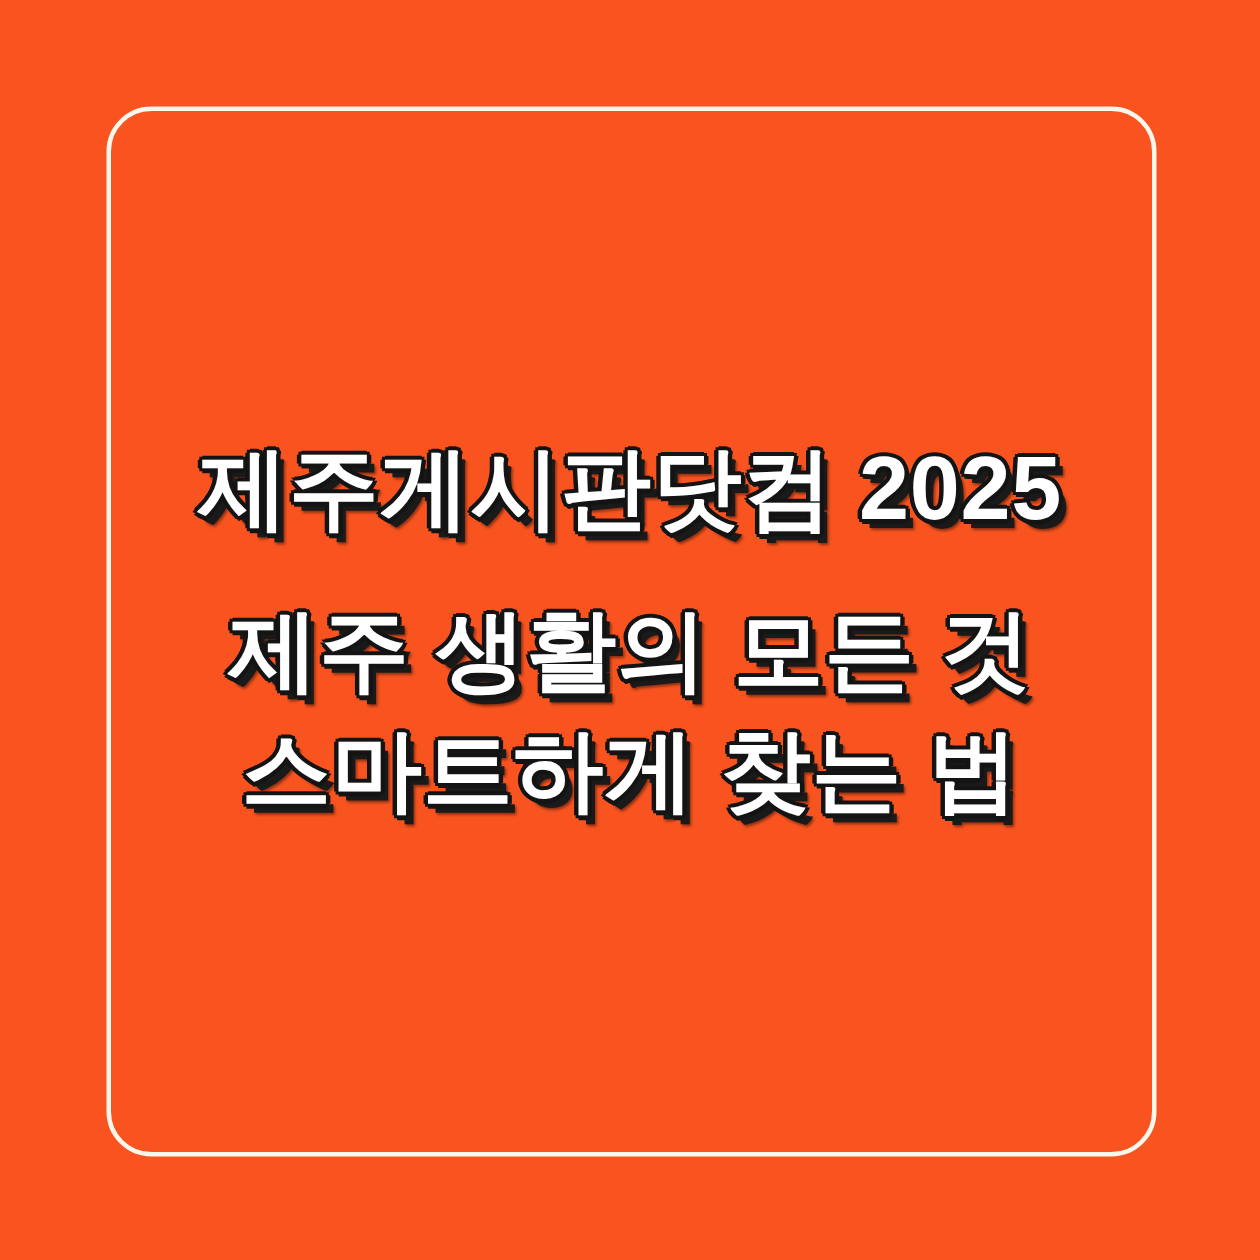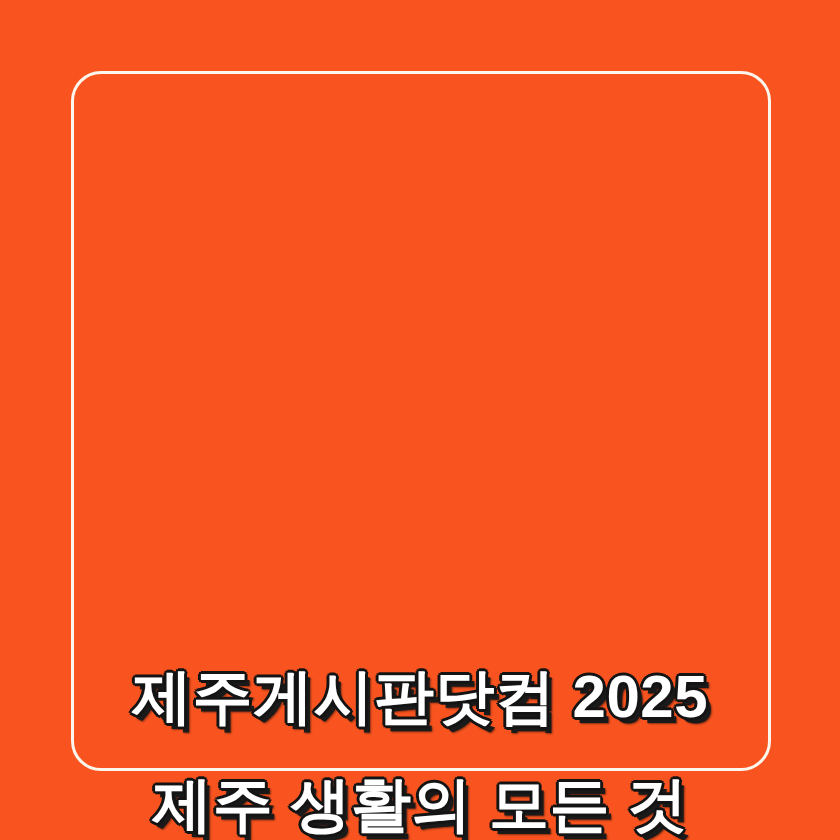--- a/index.html
+++ b/index.html
@@ -39,21 +39,21 @@
   
   #headline-block {
     position: absolute;
     left: 0;
     top: 0;
     width: 840px;
     height: 840px;
     display: flex;
     flex-direction: column;
     align-items: center;
-    justify-content: flex-end;
+    justify-content: center;
     box-sizing: border-box;
     padding: 0 90px;
     gap: 10px;
   }
 
   .headline-line {
     display: block;
     width: 100%;
     text-align: center;
     color: #ffffff;
@@ -87,15 +87,16 @@
 <div id="thumbnail-card" style="background: rgb(249, 84, 31);">
 
   <div id="inset-frame" style="border-color: rgb(253, 246, 236);"></div>
 
   <div id="headline-block">
 
     <span class="headline-line" id="headline-line-1" style="color: rgb(255, 255, 255);">제주게시판닷컴 2025</span>
 
     <span class="headline-line" id="headline-line-2" style="color: rgb(255, 255, 255);">제주 생활의 모든 것</span>
 
+    <span class="headline-line" id="headline-line-3" style="color: rgb(255, 255, 255);">스마트하게 찾는 법</span>
 
   </div>
 </div>
 
 </body></html>

